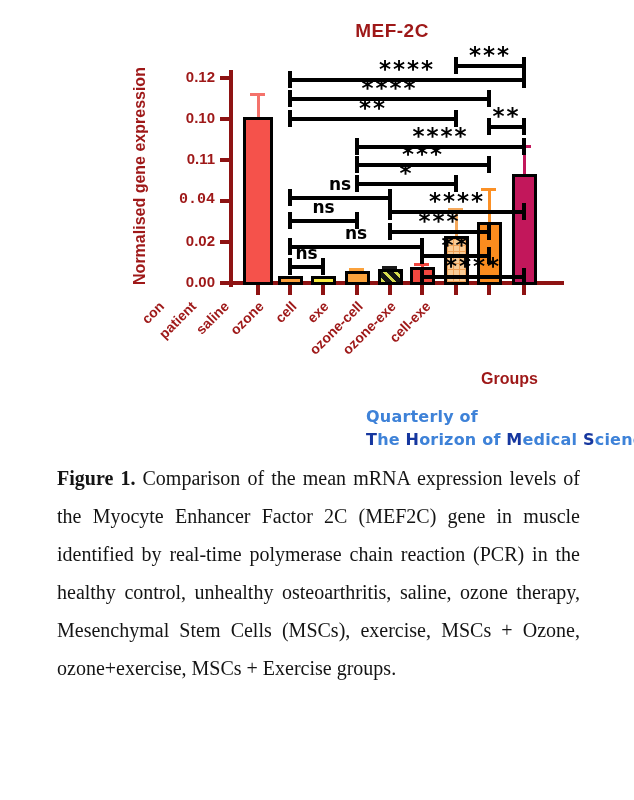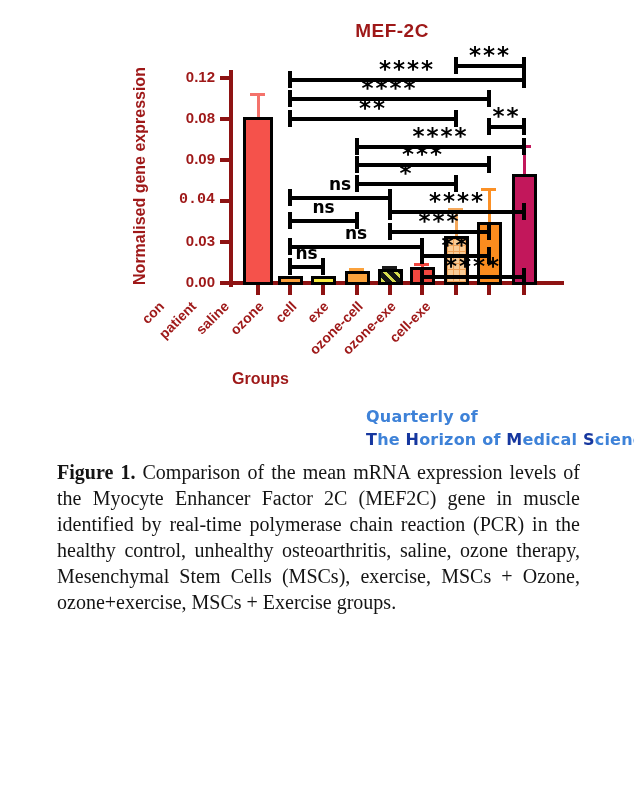--- a/index.html
+++ b/index.html
@@ -14,49 +14,49 @@
   .bar{border:3px solid #000;box-sizing:border-box;}
   .errline,.errcap{}
   .brline,.brtick{background:#000;}
   .brlab{text-align:center;color:#000;font-family:"DejaVu Sans",sans-serif;white-space:nowrap;}
   .brlab.ast{font-size:23px;font-weight:bold;letter-spacing:2px;line-height:18px;}
   .brlab.ns{font-size:17px;font-weight:bold;line-height:18px;}
   .chart-title{left:232px;top:20px;width:320px;text-align:center;color:var(--text,#9E1818);
         font:bold 19px "Liberation Sans",sans-serif;letter-spacing:0.5px;}
   .y-title{left:26px;top:166px;width:230px;height:20px;text-align:center;transform:rotate(-90deg);
         color:var(--text,#9E1818);font:bold 16px "Liberation Sans",sans-serif;}
-  .x-title{left:232px;top:370px;width:306px;text-align:left;color:var(--text,#9E1818);
+  .x-title{left:232px;top:370px;width:306px;text-align:right;color:var(--text,#9E1818);
         font:bold 16px "Liberation Sans",sans-serif;}
   .logo{position:absolute;left:322px;top:405px;font-family:"DejaVu Sans",sans-serif;
         font-weight:bold;font-size:16px;line-height:23px;letter-spacing:0.2px;white-space:nowrap;margin-left:44px;}
   .caption,.note{position:absolute;left:57px;width:523px;margin:0;
-        font-family:"Liberation Serif",serif;font-size:20px;line-height:26px;
+        font-family:"Liberation Serif",serif;font-size:20px;line-height:38px;
         text-align:justify;color:#141414;}
   .caption{top:459px;}
   .note{top:637px;}
 </style>
 </head>
 <body>
 
 <div class="page">
   <div class="chart" id="chart">
     <div class="chart-title">MEF-2C</div>
     <div class="y-title">Normalised gene expression</div>
     <div class="x-title">Groups</div>
   <div class="axisline" style="left: 229px; top: 70px; width: 4px; height: 217px;"></div>
       <div class="ytick" style="left: 220px; top: 281px; width: 9px; height: 4px;"></div>
       <div class="ylab" style="left: 157px; top: 273px; width: 58px;">0.00</div>
       <div class="ytick" style="left: 220px; top: 240px; width: 9px; height: 4px;"></div>
-      <div class="ylab" style="left: 157px; top: 232px; width: 58px;">0.03</div>
+      <div class="ylab" style="left: 157px; top: 232px; width: 58px;">0.02</div>
       <div class="ytick" style="left: 220px; top: 199px; width: 9px; height: 4px;"></div>
       <div class="ylab" style="left: 157px; top: 191px; width: 58px; font-family: Liberation Mono, monospace;">0.04</div>
       <div class="ytick" style="left: 220px; top: 158px; width: 9px; height: 4px;"></div>
-      <div class="ylab" style="left: 157px; top: 150px; width: 58px;">0.09</div>
+      <div class="ylab" style="left: 157px; top: 150px; width: 58px;">0.11</div>
       <div class="ytick" style="left: 220px; top: 117px; width: 9px; height: 4px;"></div>
-      <div class="ylab" style="left: 157px; top: 109px; width: 58px;">0.08</div>
+      <div class="ylab" style="left: 157px; top: 109px; width: 58px;">0.10</div>
       <div class="ytick" style="left: 220px; top: 76px; width: 9px; height: 4px;"></div>
       <div class="ylab" style="left: 157px; top: 68px; width: 58px;">0.12</div>
       <div class="axisline" style="left: 227px; top: 281px; width: 337px; height: 4px;"></div>
       <div class="xtick" style="left: 256px; top: 285px; width: 4px; height: 10px;"></div>
       <div class="xlab" style="right: 372px; top: 298px;">con</div>
       <div class="errline" style="left: 257px; top: 94.4px; width: 3px; height: 27.55px; background: rgb(244, 114, 107);"></div>
       <div class="errcap" style="left: 250px; top: 93.4px; width: 15px; height: 3px; background: rgb(244, 114, 107);"></div>
       <div class="bar" style="left: 243px; top: 116.95px; width: 30px; height: 168.05px; background: rgb(245, 82, 75);"></div>
       <div class="xtick" style="left: 288px; top: 285px; width: 4px; height: 10px;"></div>
       <div class="xlab" style="right: 340px; top: 298px;">patient</div>

